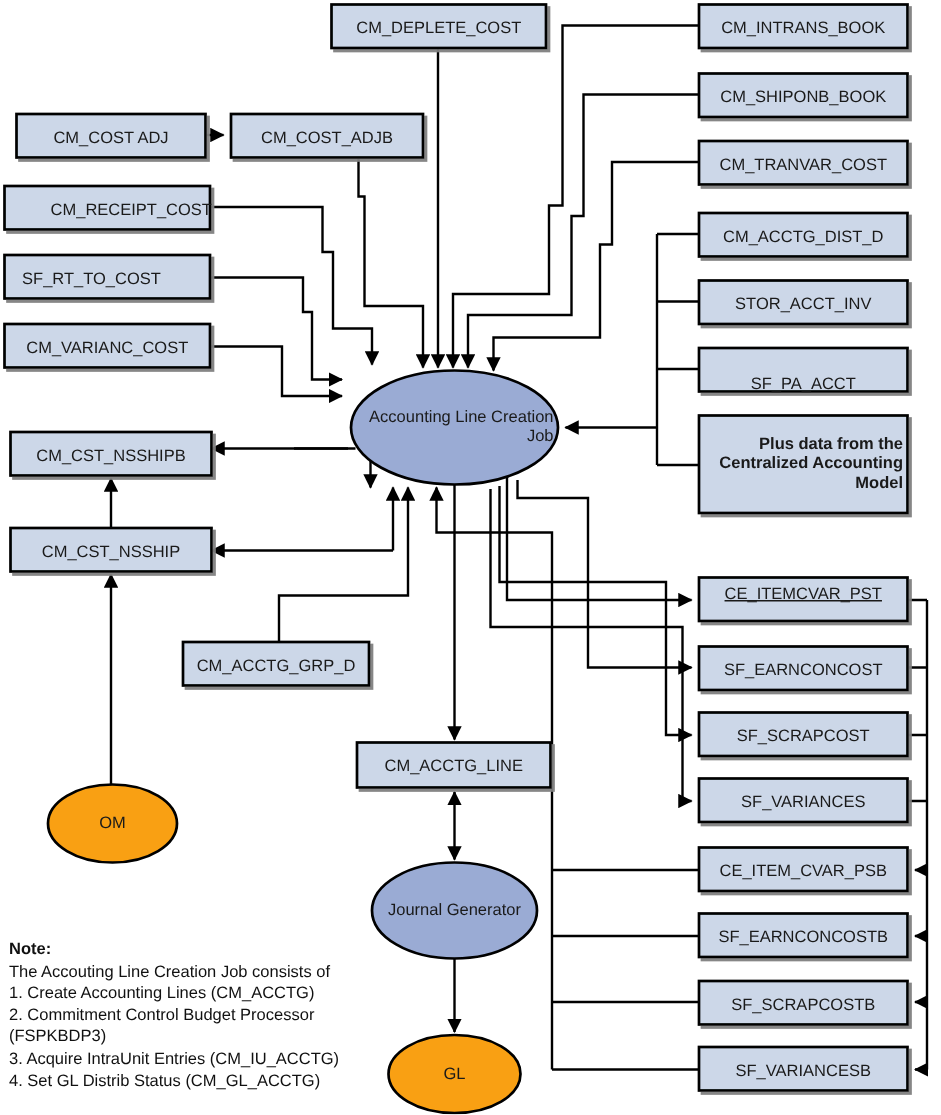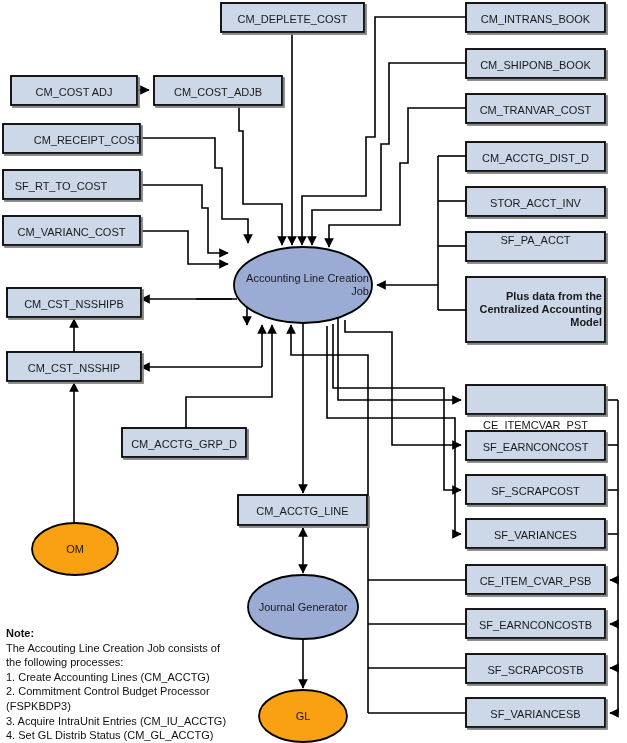--- a/index.html
+++ b/index.html
@@ -166,33 +166,32 @@
 <div class="node-label" style="left:234px;top:247px;width:138px;height:76px;">Accounting Line Creation Job</div>
 <div class="node-label" style="left:238px;top:495px;width:129px;height:30px;">CM_ACCTG_LINE</div>
 <div class="node-label" style="left:248px;top:575px;width:110px;height:64px;">Journal Generator</div>
 <div class="node-label" style="left:259px;top:690px;width:88px;height:52px;">GL</div>
 
 <div class="node-label" style="left:466px;top:3px;width:139px;height:29px;">CM_INTRANS_BOOK</div>
 <div class="node-label" style="left:466px;top:49px;width:139px;height:29px;">CM_SHIPONB_BOOK</div>
 <div class="node-label" style="left:466px;top:94px;width:139px;height:17px;">CM_TRANVAR_COST</div>
 <div class="node-label" style="left:466px;top:142px;width:139px;height:29px;">CM_ACCTG_DIST_D</div>
 <div class="node-label" style="left:466px;top:187px;width:139px;height:29px;">STOR_ACCT_INV</div>
-<div class="node-label" style="left:466px;top:224px;width:139px;height:14px;">SF_PA_ACCT</div>
+<div class="node-label" style="left:466px;top:240px;width:139px;height:14px;">SF_PA_ACCT</div>
 <div class="node-label" style="left:466px;top:277px;width:139px;height:65px;font-weight:bold;">Plus data from the Centralized Accounting Model</div>
-<div class="node-label" style="left:466px;top:404px;width:139px;height:43px;">CE_ITEMCVAR_PST</div>
+<div class="node-label" style="left:466px;top:375px;width:139px;height:43px;text-decoration:underline;">CE_ITEMCVAR_PST</div>
 <div class="node-label" style="left:466px;top:431px;width:139px;height:29px;">SF_EARNCONCOST</div>
 <div class="node-label" style="left:466px;top:475px;width:139px;height:29px;">SF_SCRAPCOST</div>
 <div class="node-label" style="left:466px;top:519px;width:139px;height:29px;">SF_VARIANCES</div>
 <div class="node-label" style="left:466px;top:565px;width:139px;height:29px;">CE_ITEM_CVAR_PSB</div>
 <div class="node-label" style="left:466px;top:609px;width:139px;height:29px;">SF_EARNCONCOSTB</div>
 <div class="node-label" style="left:466px;top:654px;width:139px;height:29px;">SF_SCRAPCOSTB</div>
 <div class="node-label" style="left:466px;top:698px;width:139px;height:29px;">SF_VARIANCESB</div>
 
 <div class="note">
   <div class="ln"><b>Note:</b></div>
   <div class="ln">The Accouting Line Creation Job consists of</div>
-  <div class="ln">the following processes:</div>
   <div class="ln">1.  Create Accounting Lines (CM_ACCTG)</div>
   <div class="ln">2.  Commitment Control Budget Processor</div>
   <div class="ln">(FSPKBDP3)</div>
   <div class="ln">3.  Acquire IntraUnit Entries (CM_IU_ACCTG)</div>
   <div class="ln">4.  Set GL Distrib Status (CM_GL_ACCTG)</div>
 </div>
 
 </body></html>

